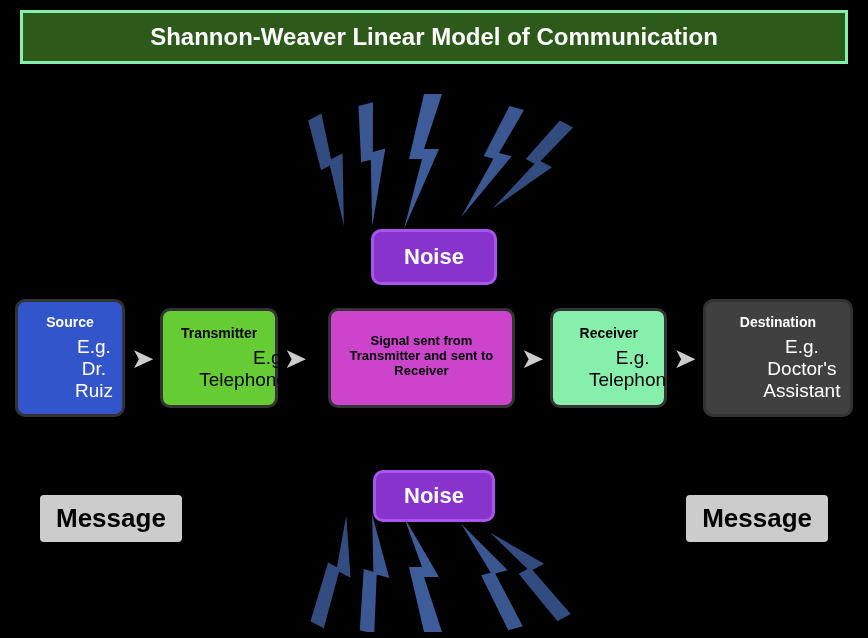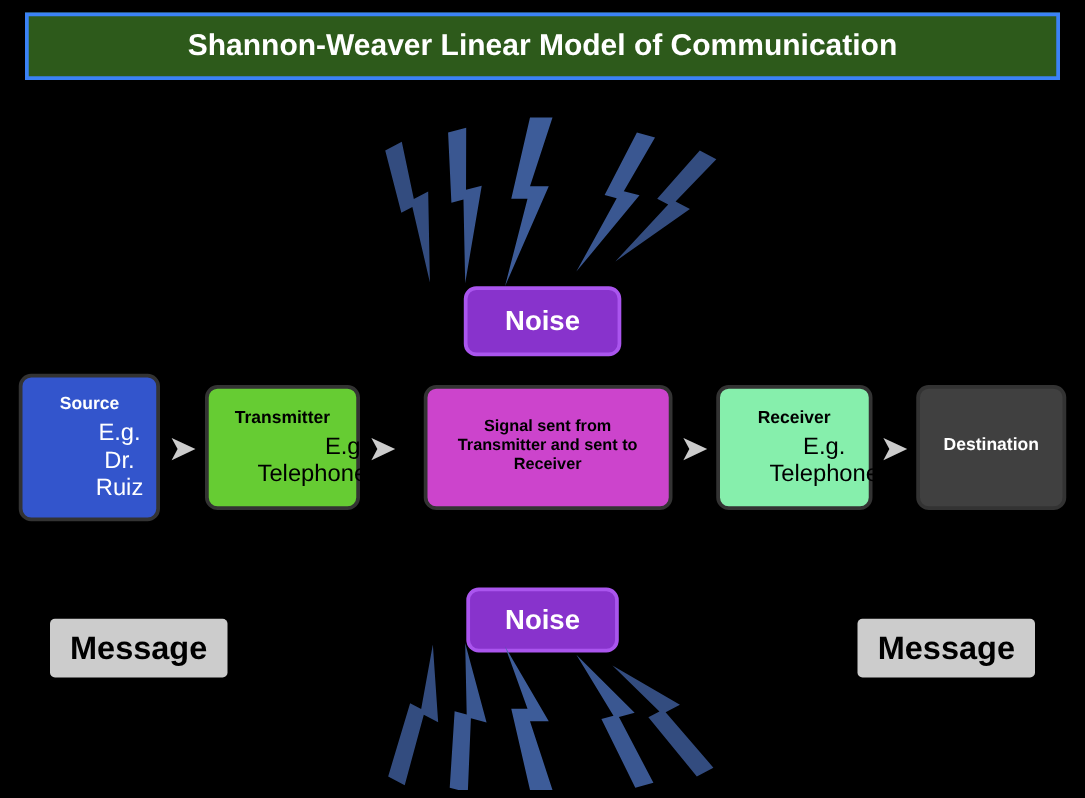--- a/index.html
+++ b/index.html
@@ -7,21 +7,21 @@
       width: 868px;
       height: 638px;
       background: #000;
       font-family: Arial, sans-serif;
       overflow: hidden;
       position: relative;
     }
 
     .title-bar {
       background: #2d5a1b;
-      border: 3px solid #3b82f6;
+      border: 3px solid #86efac;
       margin: 10px 20px;
       padding: 10px 16px;
       text-align: center;
     }
     .title-bar h1 {
       color: #fff;
       font-size: 24px;
       font-weight: 900;
     }
 
@@ -226,20 +226,21 @@
 
     <div class="box box-receiver">
       <div class="box-title">Receiver</div>
       <div class="box-subtitle">E.g. Telephone</div>
     </div>
 
     <span class="arrow">➤</span>
 
     <div class="box box-destination">
       <div class="box-title">Destination</div>
+      <div class="box-subtitle">E.g. Doctor's Assistant</div>
     </div>
 
   </div>
 
   <div class="msg-left">
     <span>Message</span>
   </div>
 
   <div class="box-noise-bottom">
     <span>Noise</span>

